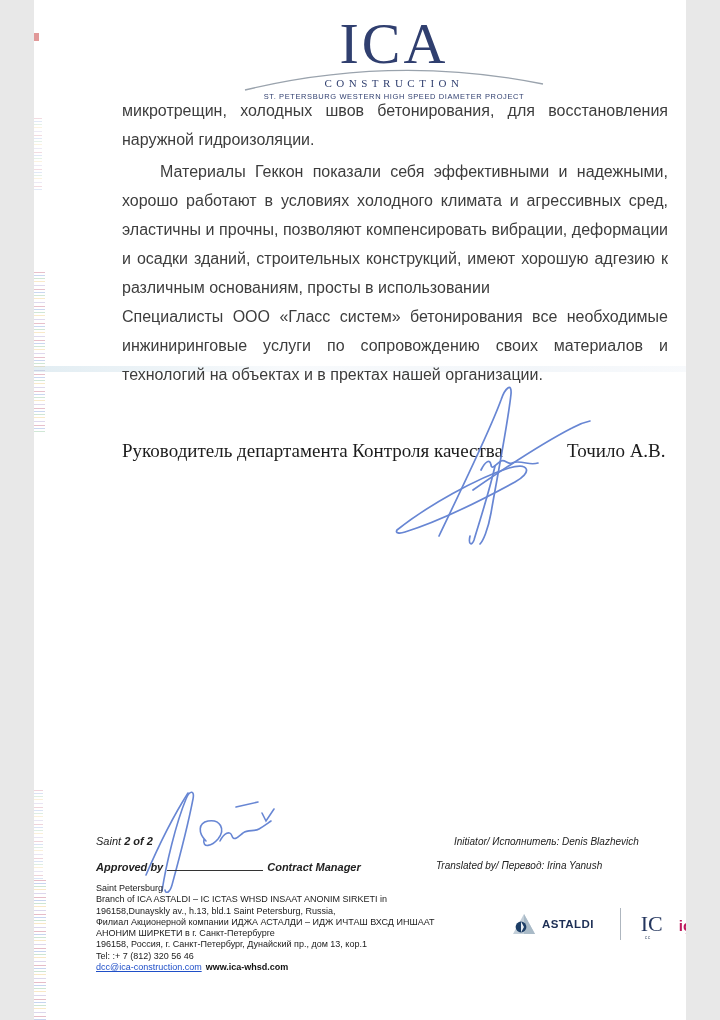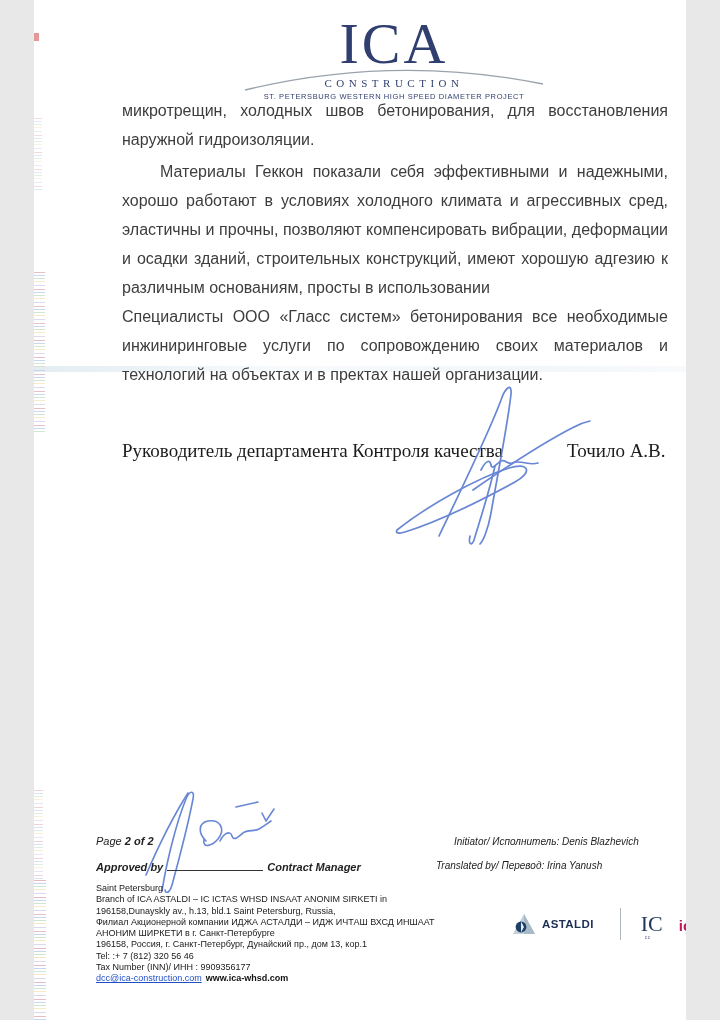--- a/index.html
+++ b/index.html
@@ -136,21 +136,21 @@
       <path d="M 30 108 C 34 82, 44 40, 54 16 C 57 8, 63 6, 61 16 C 56 42, 46 80, 40 102 C 38 109, 34 112, 33 107"></path>
       <path d="M 14 92 C 26 64, 42 32, 56 10"></path>
       <path d="M 74 58 C 66 50, 66 40, 76 38 C 88 36, 94 46, 86 56 C 80 63, 70 66, 72 56"></path>
       <path d="M 88 58 C 92 50, 98 47, 100 53 C 102 59, 107 53, 111 50 C 116 46, 122 49, 127 46 C 132 43, 136 40, 139 38"></path>
       <path d="M 104 24 L 126 19"></path>
       <path d="M 130 30 L 134 38 L 142 26"></path>
     </g>
   </svg>
 
   <div class="pg-line">
-    <span>Page</span>
+    <span>Saint</span>
     <b>2 of 2</b>
   </div>
 
   <div class="approved-line">
     <span>Approved by</span><span class="approved-underline"></span><span>Contract  Manager</span>
   </div>
 
   <div class="init-line">
     <span>Initiator/ Исполнитель:</span>
     <span>Denis Blazhevich</span>
@@ -161,21 +161,20 @@
   </div>
 
   <div class="address">
     <span class="ln">Saint Petersburg</span>
     <span class="ln">Branch of ICA ASTALDI – IC ICTAS WHSD INSAAT ANONIM SIRKETI in</span>
     <span class="ln">196158,Dunayskly av., h.13, bld.1 Saint Petersburg, Russia,</span>
     <span class="ln">Филиал Акционерной компании ИДЖА АСТАЛДИ – ИДЖ ИЧТАШ ВХСД ИНШААТ</span>
     <span class="ln">АНОНИМ ШИРКЕТИ в г. Санкт-Петербурге</span>
     <span class="ln">196158, Россия, г. Санкт-Петербург, Дунайский пр., дом 13, кор.1</span>
     <span class="ln">Tel: :+ 7 (812) 320 56 46</span>
-    <span class="ln">Tax Number (INN)/ ИНН : 9909356177</span>
     <span class="ln">
       <span class="email-link">dcc@ica-construction.com</span><span class="website">www.ica-whsd.com</span>
     </span>
   </div>
 
   <div class="logos">
     <div class="astaldi">
       <svg width="24" height="23" viewBox="0 0 24 23">
         <polygon points="12,1 23,21 1,21" fill="#c3cfd9"></polygon>
         <polygon points="12,1 23,21 12,21" fill="#a9bac7"></polygon>

